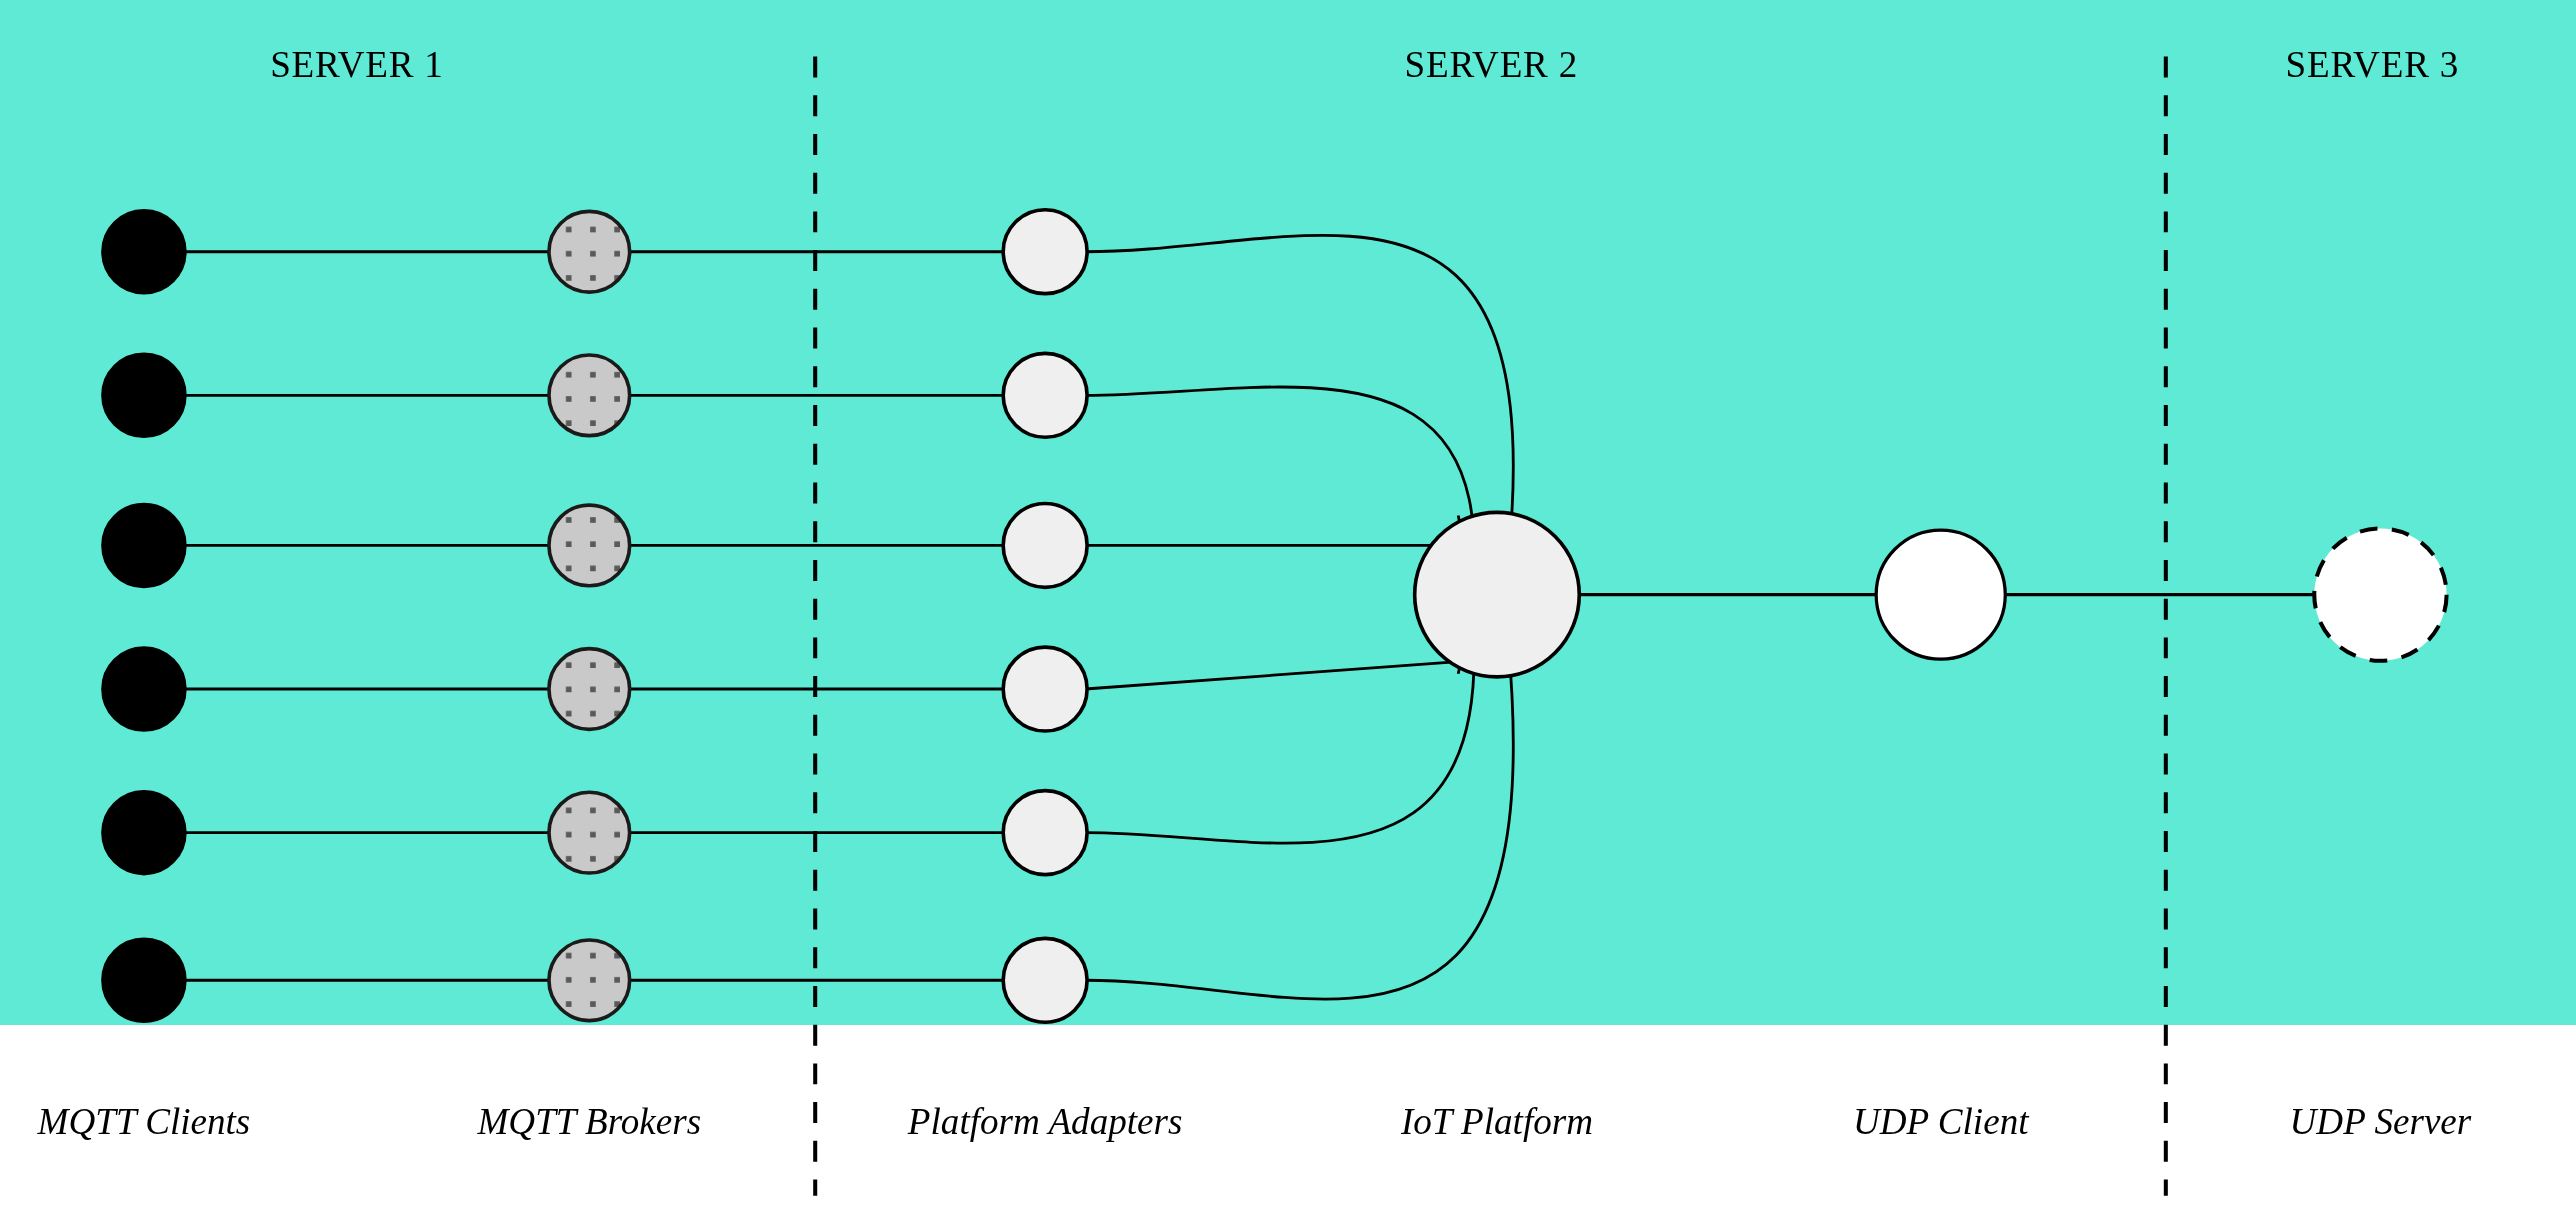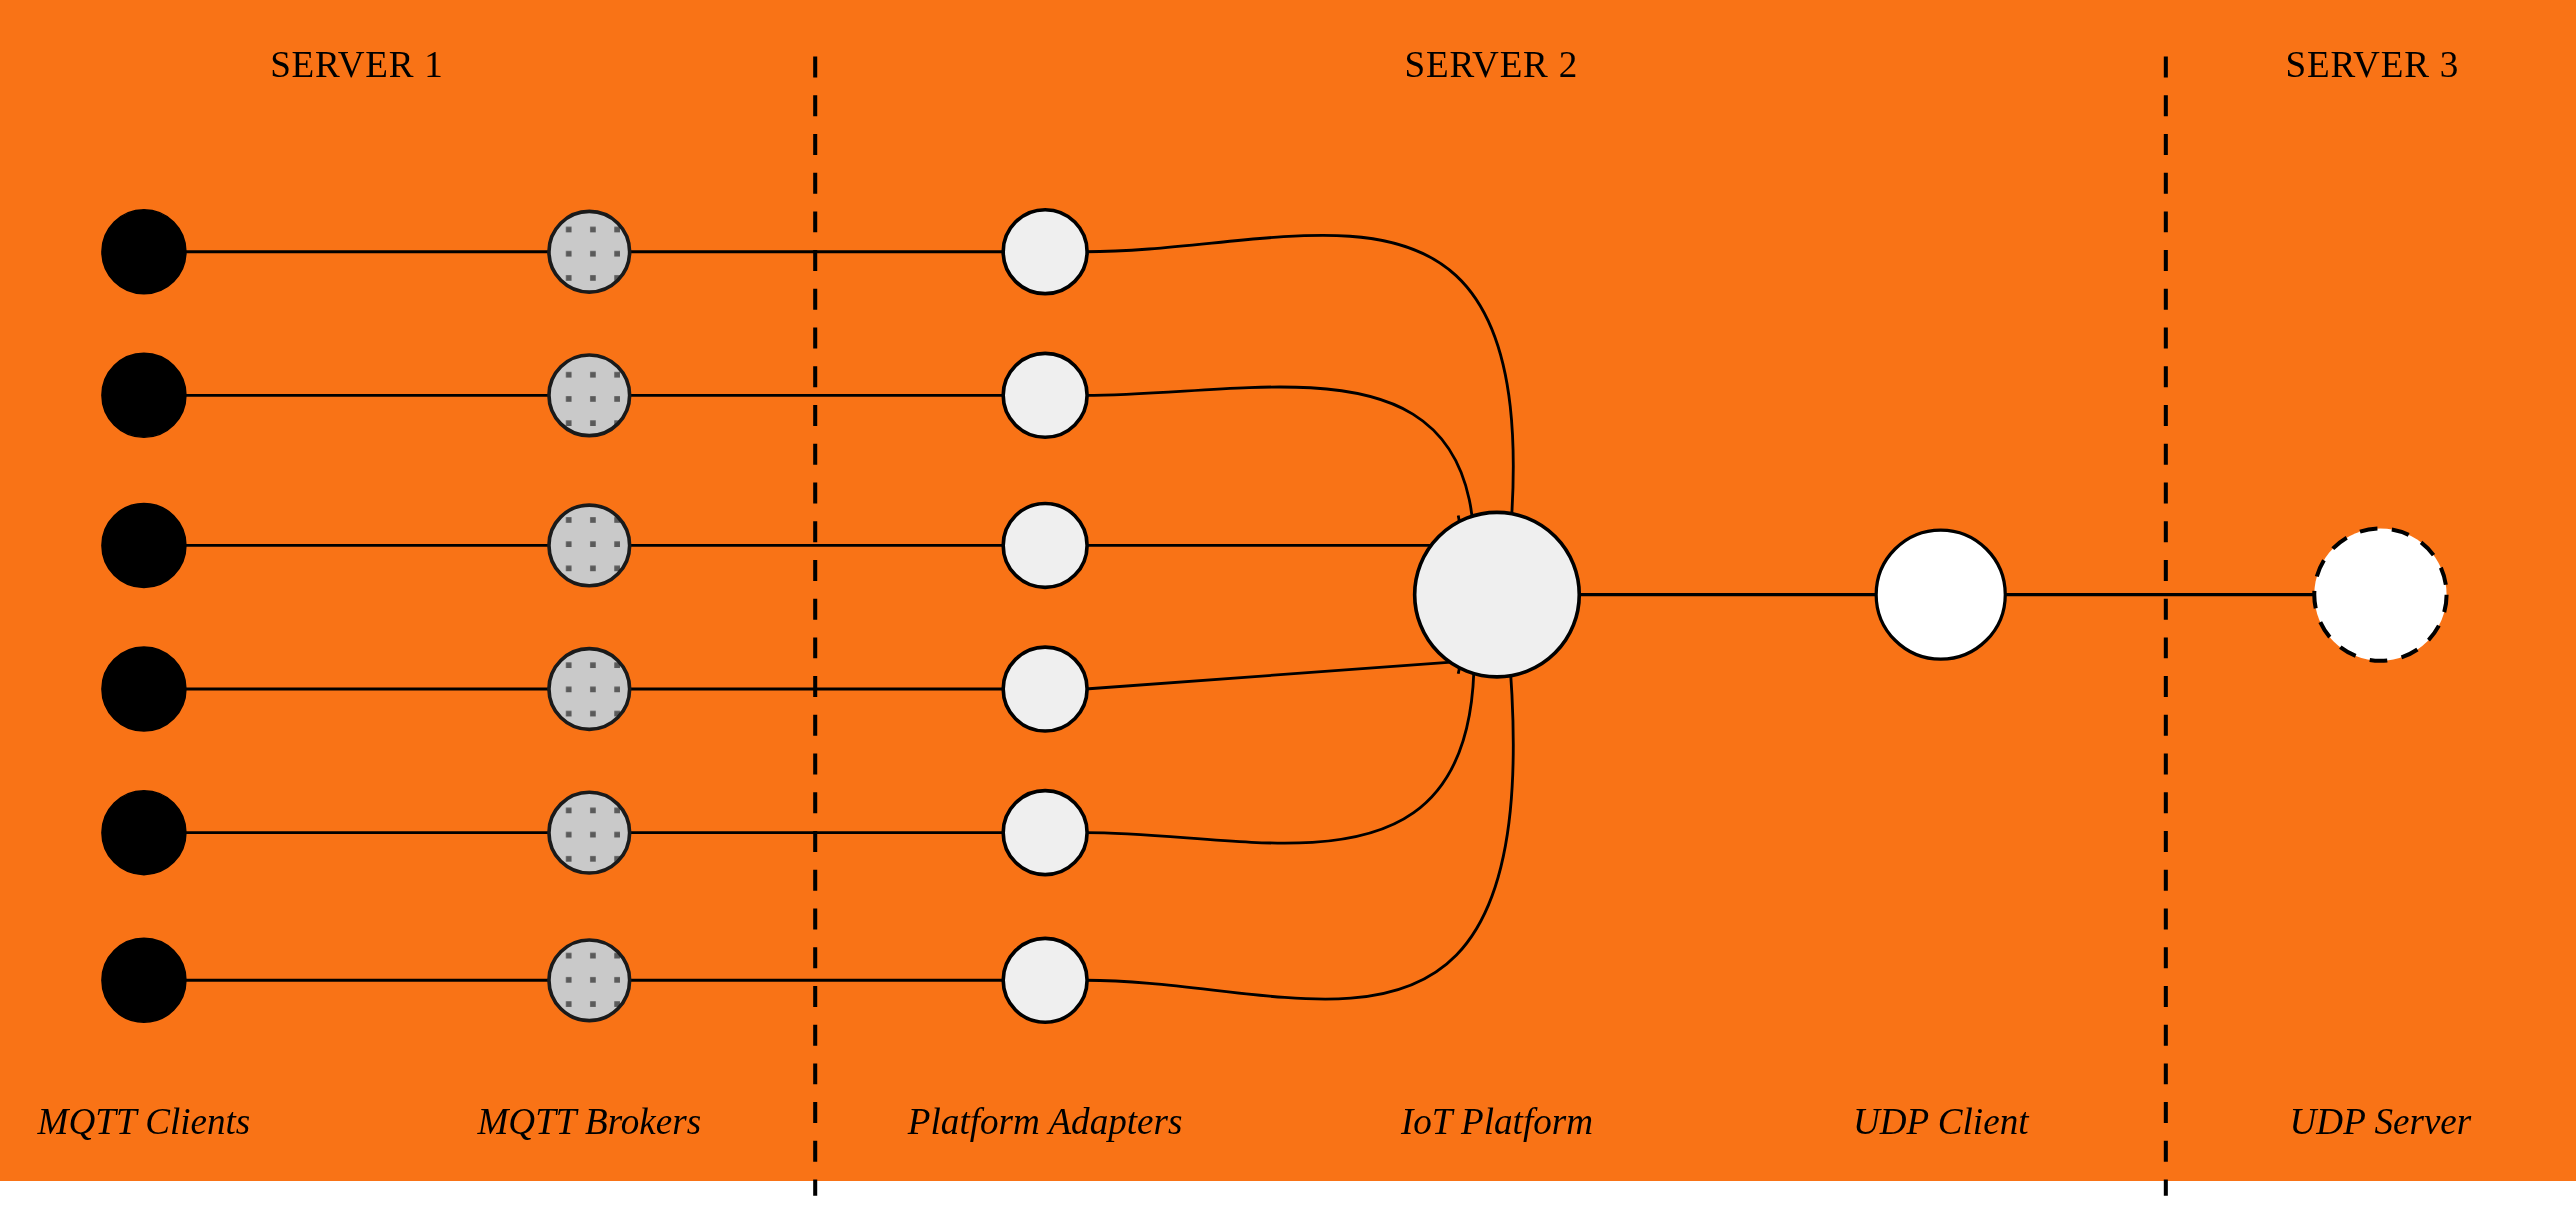--- a/index.html
+++ b/index.html
@@ -10,22 +10,22 @@
   }
   body {
     width: 2576px;
     height: 1207px;
     font-family: "Liberation Serif", "DejaVu Serif", serif;
     overflow: hidden;
   }
   #diagram-root {
     position: relative;
     width: 2576px;
-    height: 1181px;
-    background: #f97316;
+    height: 1025px;
+    background: #5eead4;
   }
   svg#diagram-canvas {
     position: absolute;
     left: 0;
     top: 0;
     width: 2576px;
     height: 1207px;
     display: block;
   }
   .server-label {

